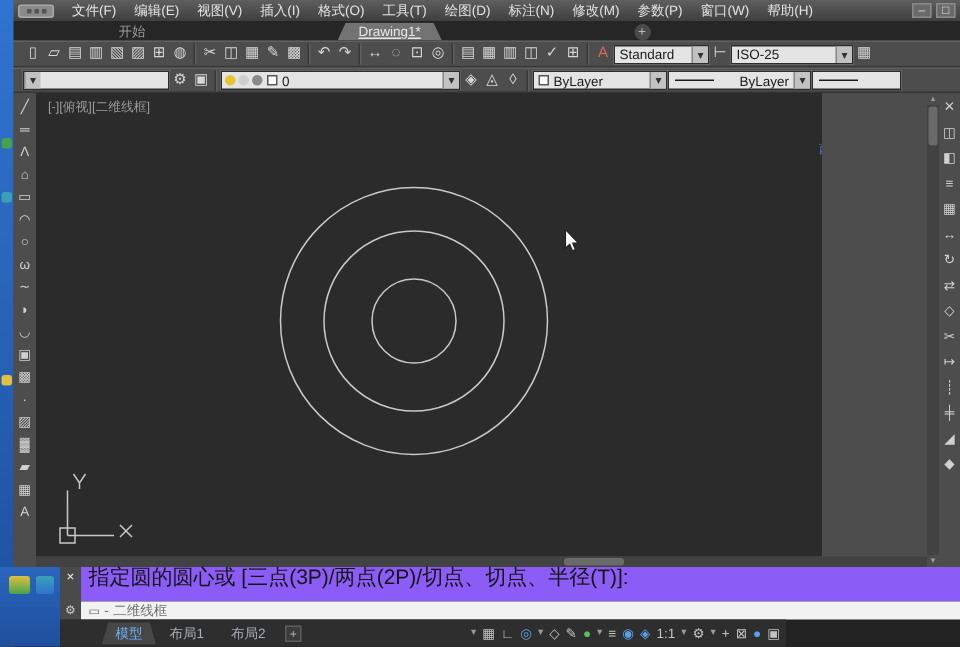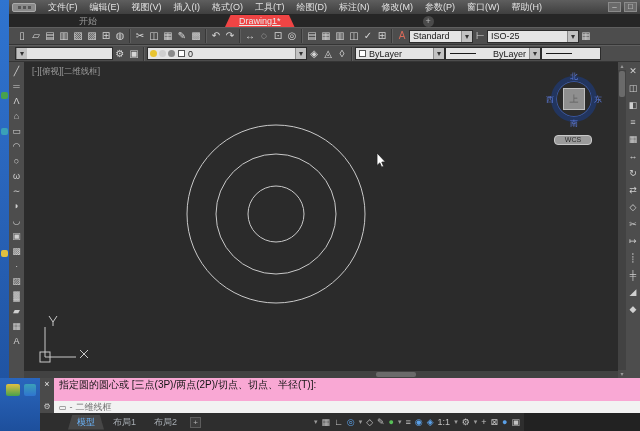--- a/index.html
+++ b/index.html
@@ -24,21 +24,21 @@
   #app-button i { width:3px; height:3px; background:#555; display:block; }
   .menu-item { padding:0 6px; line-height:14px; white-space:nowrap; }
   #win-controls { margin-left:auto; display:flex; gap:3px; padding-right:3px; }
   .winbtn { width:13px; height:10px; background:#6a6a6a; border:1px solid #8b8b8b;
     color:#ddd; font-size:8px; line-height:8px; text-align:center; }
 
   
   #tabrow { left:9px; top:14px; width:631px; height:13px; background:#262626;
     display:flex; align-items:flex-end; font-size:9px; }
   #start-tab { color:#9a9a9a; margin-left:60px; padding:0 10px; line-height:12px; }
-  #drawing-tab { margin-left:118px; background:#ef4444; color:#e8e8e8; line-height:12px;
+  #drawing-tab { margin-left:118px; background:#737373; color:#e8e8e8; line-height:12px;
     padding:0 14px; clip-path:polygon(0 100%,100% 100%,92% 0,8% 0);text-decoration:underline; }
   #new-tab-btn { margin-left:128px; width:11px; height:11px; border-radius:50%;
     background:#4a4a4a; color:#bbb; font-size:9px; line-height:10px; text-align:center; }
 
   
   .toolbar { background:#4d4d4d; border-top:1px solid #5f5f5f; border-bottom:1px solid #353535;
     display:flex; align-items:center; }
   #toolbar1 { left:9px; top:27px; width:631px; height:18px; padding-left:6px; }
   #toolbar2 { left:9px; top:45px; width:631px; height:17px; padding-left:6px; }
   .tbtn { width:14px; height:14px; color:#d6d6d6; font-size:10px; line-height:14px;
@@ -55,21 +55,21 @@
   .dot { width:7px; height:7px; border-radius:50%; flex:0 0 auto; margin-left:2px; }
 
   
   #main { left:9px; top:62px; width:631px; height:316px; background:#4d4d4d; }
   #draw-toolbar { left:0; top:0; width:15px; height:316px; background:#4d4d4d;
     display:flex; flex-direction:column; align-items:center; padding-top:3px; gap:3px; }
   #modify-toolbar { left:617px; top:0; width:14px; height:316px; background:#4d4d4d;
     display:flex; flex-direction:column; align-items:center; padding-top:3px; gap:5px; }
   .side-btn { width:12px; height:12px; color:#d0d0d0; font-size:9px; line-height:12px;
     text-align:center; flex:0 0 auto; }
-  #canvas { left:15px; top:0; width:594px; height:309px; background:#2b2b2b; overflow:hidden; }
+  #canvas { left:15px; top:0; width:524px; height:309px; background:#2b2b2b; overflow:hidden; }
   #viewport-label { position:absolute; left:8px; top:4px; color:#9a9a9a; font-size:8.5px; }
 
   
   #viewcube { position:absolute; left:524px; top:11px; width:52px; height:52px; }
   #vc-ring { position:absolute; left:3px; top:3px; width:46px; height:46px; border-radius:50%;
     border:5px solid #22355f; box-shadow:inset 0 0 0 1px #3a57a0; }
   #vc-face { position:absolute; left:15px; top:15px; width:22px; height:22px; background:#8f8f8f;
     border:1px solid #c0c0c0; color:#5e5e5e; font-size:9px; text-align:center; line-height:20px; }
   .vc-label { position:absolute; color:#5a78d8; font-size:8px; }
   #vc-n { left:22px; top:-2px; } #vc-s { left:22px; top:45px; }
@@ -86,21 +86,21 @@
     line-height:8px; text-align:center; background:#4c4c4c; }
   #vthumb { left:1px; top:9px; width:6px; height:26px; background:#6a6a6a; border-radius:2px; position:absolute; }
 
   
   #cmdwindow { left:40px; top:378px; width:600px; height:35px; display:flex; }
   #cmd-left { width:14px; background:#4a4a4a; display:flex; flex-direction:column;
     align-items:center; justify-content:space-between; padding:2px 0; }
   #cmd-close { color:#e8e8e8; font-size:9px; line-height:9px; }
   #cmd-wrench { color:#cacaca; font-size:8px; line-height:9px; }
   #cmd-body { flex:1; display:flex; flex-direction:column; }
-  #cmd-history { flex:1; background:#f9a8d4; color:#141414; font-size:10px; line-height:11px;
+  #cmd-history { flex:1; background:#8b5cf6; color:#141414; font-size:14px; line-height:11px;
     padding:1px 0 0 5px; }
   #cmd-input { height:12px; background:#f2f2f2; display:flex; align-items:center; gap:3px;
     padding-left:5px; font-size:9px; color:#707070; }
   #kbd-icon { color:#555; font-size:8px; }
 
   
   #bottombar { left:40px; top:413px; width:484px; height:18px; background:#2e2e2e;
     display:flex; align-items:center; font-size:9px; }
   .ltab { padding:0 9px; line-height:15px; color:#a7adb3;
     clip-path:polygon(0 100%,100% 100%,88% 0,12% 0); }
@@ -190,21 +190,21 @@
   <span class="tbtn">◫</span>
   <span class="tbtn">✓</span>
   <span class="tbtn">⊞</span>
   <span class="sep"></span>
   <span class="tbtn" style="color:#d86a5a">A</span>
   <div class="combo" style="width:64px">
     <span class="combo-text">Standard</span>
     <span class="combo-arrow">▾</span>
   </div>
   <span class="tbtn">⊢</span>
-  <div class="combo" style="width:92px">
+  <div class="combo" style="width:82px">
     <span class="combo-text">ISO-25</span>
     <span class="combo-arrow">▾</span>
   </div>
   <span class="tbtn">▦</span>
 </div>
 
 <div class="abs toolbar" id="toolbar2">
   <div class="combo" style="width:98px">
     <span class="combo-arrow">▾</span>
   </div>

